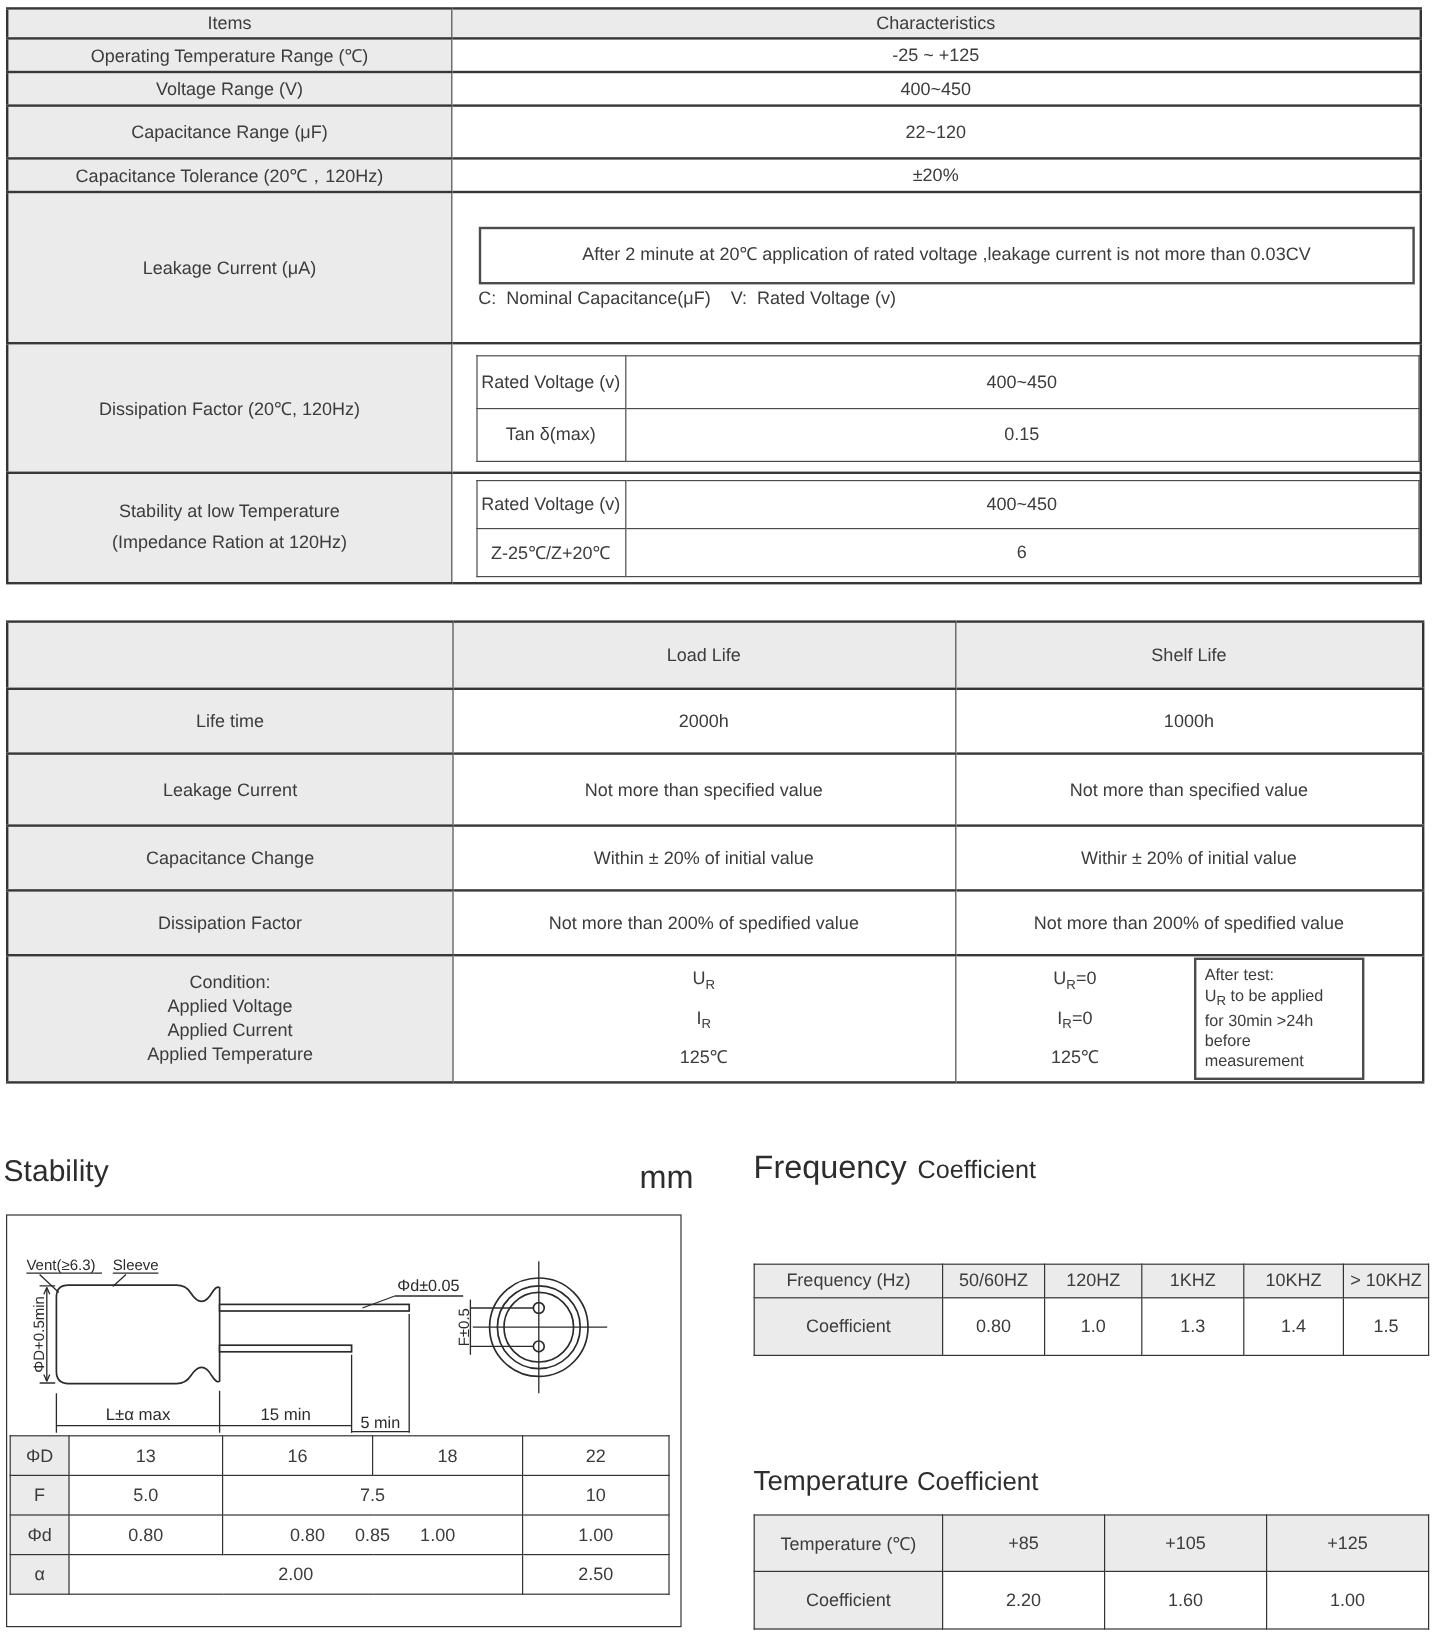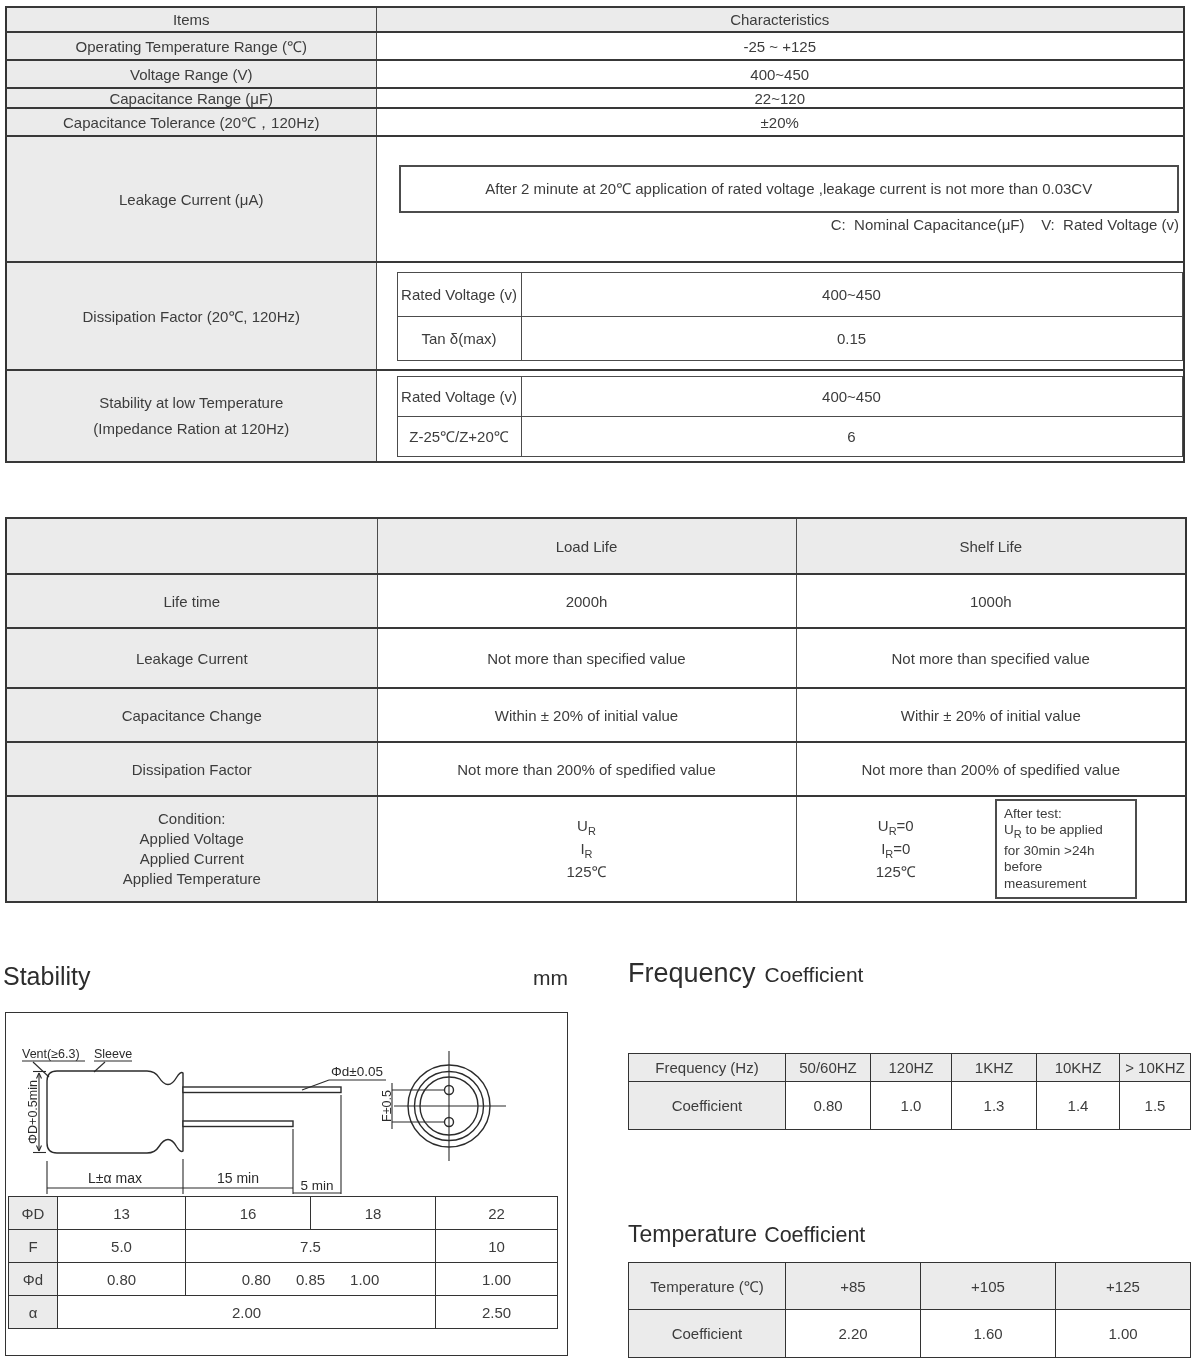--- a/index.html
+++ b/index.html
@@ -7,41 +7,41 @@
         font-family:"Liberation Sans", sans-serif;color:#3c3c3c;overflow:hidden;}
   table{border-collapse:collapse;table-layout:fixed;}
   td{padding:0;text-align:center;vertical-align:middle;font-size:15px;color:#3c3c3c;}
 
   
   .t1{position:absolute;left:5px;top:6px;width:1180px;border:2px solid #333;}
   .t1 td{border:1px solid #4c4c4c;border-top:2px solid #383838;border-bottom:2px solid #383838;}
   .gray{background:#ebebeb;}
   .lk-wrap{margin:0 4px 0 22px;}
   .lk-box{border:2px solid #4c4c4c;height:44px;line-height:44px;text-align:center;background:#fff;}
-  .lk-formula{margin-top:3px;text-align:right;white-space:pre;}
+  .lk-formula{margin-top:3px;text-align:left;white-space:pre;}
   .inner{margin-left:20px;width:786px;}
   .inner td{border:1.5px solid #4c4c4c;background:#fff;}
   .inner .sub{width:124px;}
   .two-line{line-height:26px;}
 
   
   .t2{position:absolute;left:5px;top:517px;width:1180px;border:2px solid #333;}
   .t2 td{border:1px solid #4c4c4c;border-top:2px solid #383838;border-bottom:2px solid #383838;}
   .cond-lines{line-height:20px;}
-  .cond-vals div{line-height:18px;}
+  .cond-vals div{line-height:28px;}
   .cond-shelf{display:flex;align-items:center;}
   .cond-shelf .cond-vals{flex:1;}
   .note-box{width:124px;margin-right:48px;border:2px solid #4c4c4c;padding:5px 7px;
             text-align:left;font-size:13.5px;line-height:16.5px;background:#fff;}
   sub{font-size:11px;}
 
   
   .sec-title{position:absolute;font-weight:500;color:#2d2d2d;white-space:nowrap;}
   #dim-title{left:3px;top:962px;font-size:25px;}
-  #dim-unit{left:533px;top:966px;font-size:21px;}
+  #dim-unit{left:533px;top:966px;font-size:27px;}
   #dim-box{position:absolute;left:5px;top:1012px;width:561px;height:342px;border:1.5px solid #333;}
   #dim-svg{position:absolute;left:0;top:0;}
   #dim-table{position:absolute;left:2px;top:183px;width:549px;}
   #dim-table td{border:1.5px solid #333;height:32px;background:#fff;}
   #dim-table .gray{background:#ebebeb;}
   .pre{white-space:pre;}
 
   
   #freq-title{left:628px;top:958px;display:flex;align-items:baseline;}
   #freq-title .big{font-size:27px;}
@@ -70,21 +70,21 @@
       <td class="gray">Characteristics</td>
     </tr>
     <tr style="height:28px">
       <td class="gray">Operating Temperature Range (℃)</td>
       <td>-25 ~ +125</td>
     </tr>
     <tr style="height:28px">
       <td class="gray">Voltage Range (V)</td>
       <td>400~450</td>
     </tr>
-    <tr style="height:20px">
+    <tr style="height:44px">
       <td class="gray">Capacitance Range (μF)</td>
       <td>22~120</td>
     </tr>
     <tr style="height:28px">
       <td class="gray">Capacitance Tolerance (20℃，120Hz)</td>
       <td>±20%</td>
     </tr>
     <tr style="height:126px">
       <td class="gray">Leakage Current (μA)</td>
       <td>

